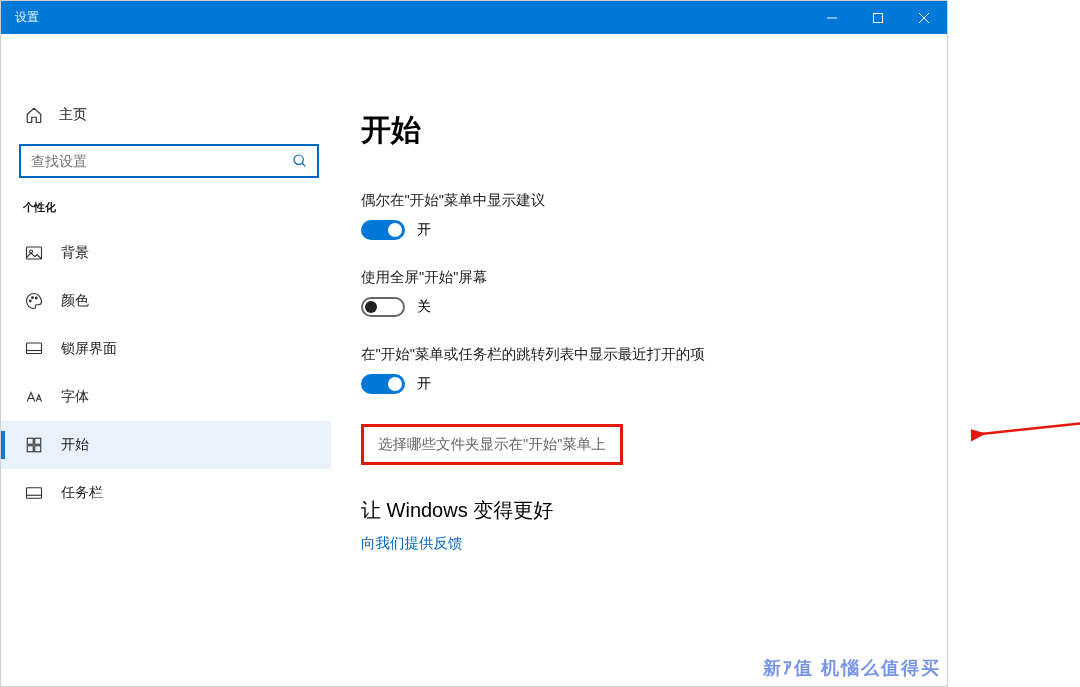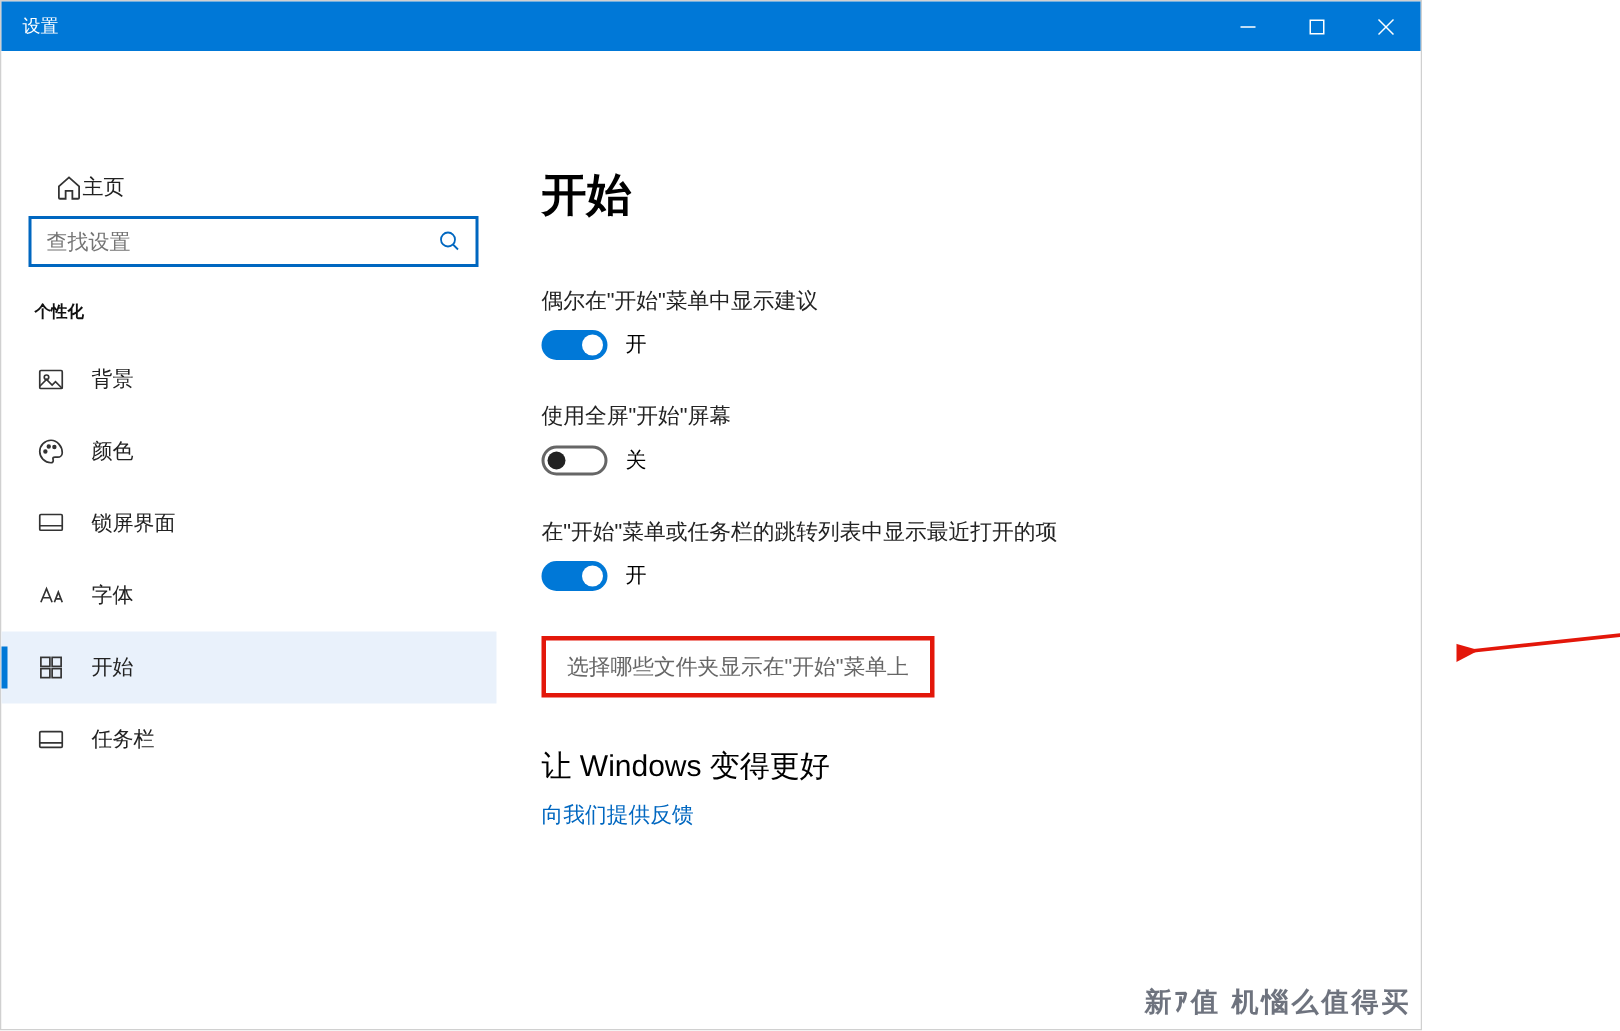--- a/index.html
+++ b/index.html
@@ -5,21 +5,21 @@
   * { box-sizing: border-box; margin: 0; padding: 0; }
   html, body { width: 1080px; height: 687px; font-family: "Microsoft YaHei", "Segoe UI", sans-serif; background: #fff; overflow: hidden; }
   .window { width: 948px; height: 687px; display: flex; flex-direction: column; border: 1px solid #d0d0d0; }
   .titlebar { height: 33px; background: #0078d7; display: flex; align-items: center; color: #fff; font-size: 12px; }
   .titlebar .title { padding-left: 14px; }
   .titlebar .spacer { flex: 1; }
   .winbtn { width: 46px; height: 33px; display: flex; align-items: center; justify-content: center; color: #fff; }
   .winbtn svg { stroke: #fff; }
   .body { flex: 1; display: flex; background: #fff; }
   .sidebar { width: 330px; padding-top: 62px; }
-  .home-row { display: flex; align-items: flex-end; height: 38px; padding-left: 36px; font-size: 14px; color: #222; gap: 0; }
+  .home-row { display: flex; align-items: center; height: 38px; padding-left: 24px; font-size: 14px; color: #222; gap: 16px; }
   .search-wrap { padding: 10px 24px 22px 18px; }
   .search { width: 300px; height: 34px; border: 2px solid #0067c0; display: flex; align-items: center; padding: 0 8px 0 10px; }
   .search input { flex: 1; border: none; outline: none; font-size: 14px; color: #666; font-family: inherit; background: transparent; }
   .cat { padding: 0 0 14px 22px; font-size: 11px; font-weight: 700; color: #111; }
   .nav-item { height: 48px; display: flex; align-items: center; padding-left: 24px; gap: 18px; font-size: 14px; color: #222; position: relative; }
   .nav-item.active::before { content: ""; position: absolute; left: 0; top: 10px; bottom: 10px; width: 4px; background: #0078d7; }
   .nav-item.active { background: #e9f1fb; }
   .ico { width: 18px; height: 18px; display: flex; align-items: center; justify-content: center; }
   .content { flex: 1; padding: 76px 0 0 30px; position: relative; }
   .page-title { font-size: 30px; font-weight: 600; margin-bottom: 40px; }
@@ -30,21 +30,21 @@
   .switch.on { background: #0078d7; }
   .switch.on::after { content: ""; position: absolute; right: 3px; top: 3px; width: 14px; height: 14px; border-radius: 50%; background: #fff; }
   .switch.off { background: #fff; border: 2px solid #666; width: 44px; height: 20px; }
   .switch.off::after { content: ""; position: absolute; left: 2px; top: 2px; width: 12px; height: 12px; border-radius: 50%; background: #222; }
   .toggle-text { font-size: 14px; }
   .link-row { font-size: 14.5px; color: #666; padding: 5px 8px; display: inline-block; }
   .highlight-box { border: 3px solid #e3170a; display: inline-block; padding: 3px 6px; margin-top: 2px; margin-bottom: 26px; }
   .subhead { font-size: 20px; font-weight: 400; margin-top: 6px; margin-bottom: 10px; }
   .bluelink { color: #0067c0; font-size: 14.5px; display: inline-block; margin-bottom: 36px; }
   .arrow-annotation { position: absolute; left: 640px; top: 378px; }
-  .watermark { position: absolute; right: 6px; bottom: 6px; font-size: 18px; color: #0f172a; opacity: 0.6; letter-spacing: 2px; font-weight: 600; }
+  .watermark { position: absolute; right: 6px; bottom: 6px; font-size: 18px; color: #1d4ed8; opacity: 0.6; letter-spacing: 2px; font-weight: 600; }
 </style>
 </head>
 <body>
 
 <div class="window">
   <div class="titlebar">
     <span class="title">设置</span>
     <span class="spacer"></span>
     <div class="winbtn">
       <svg width="12" height="12">

